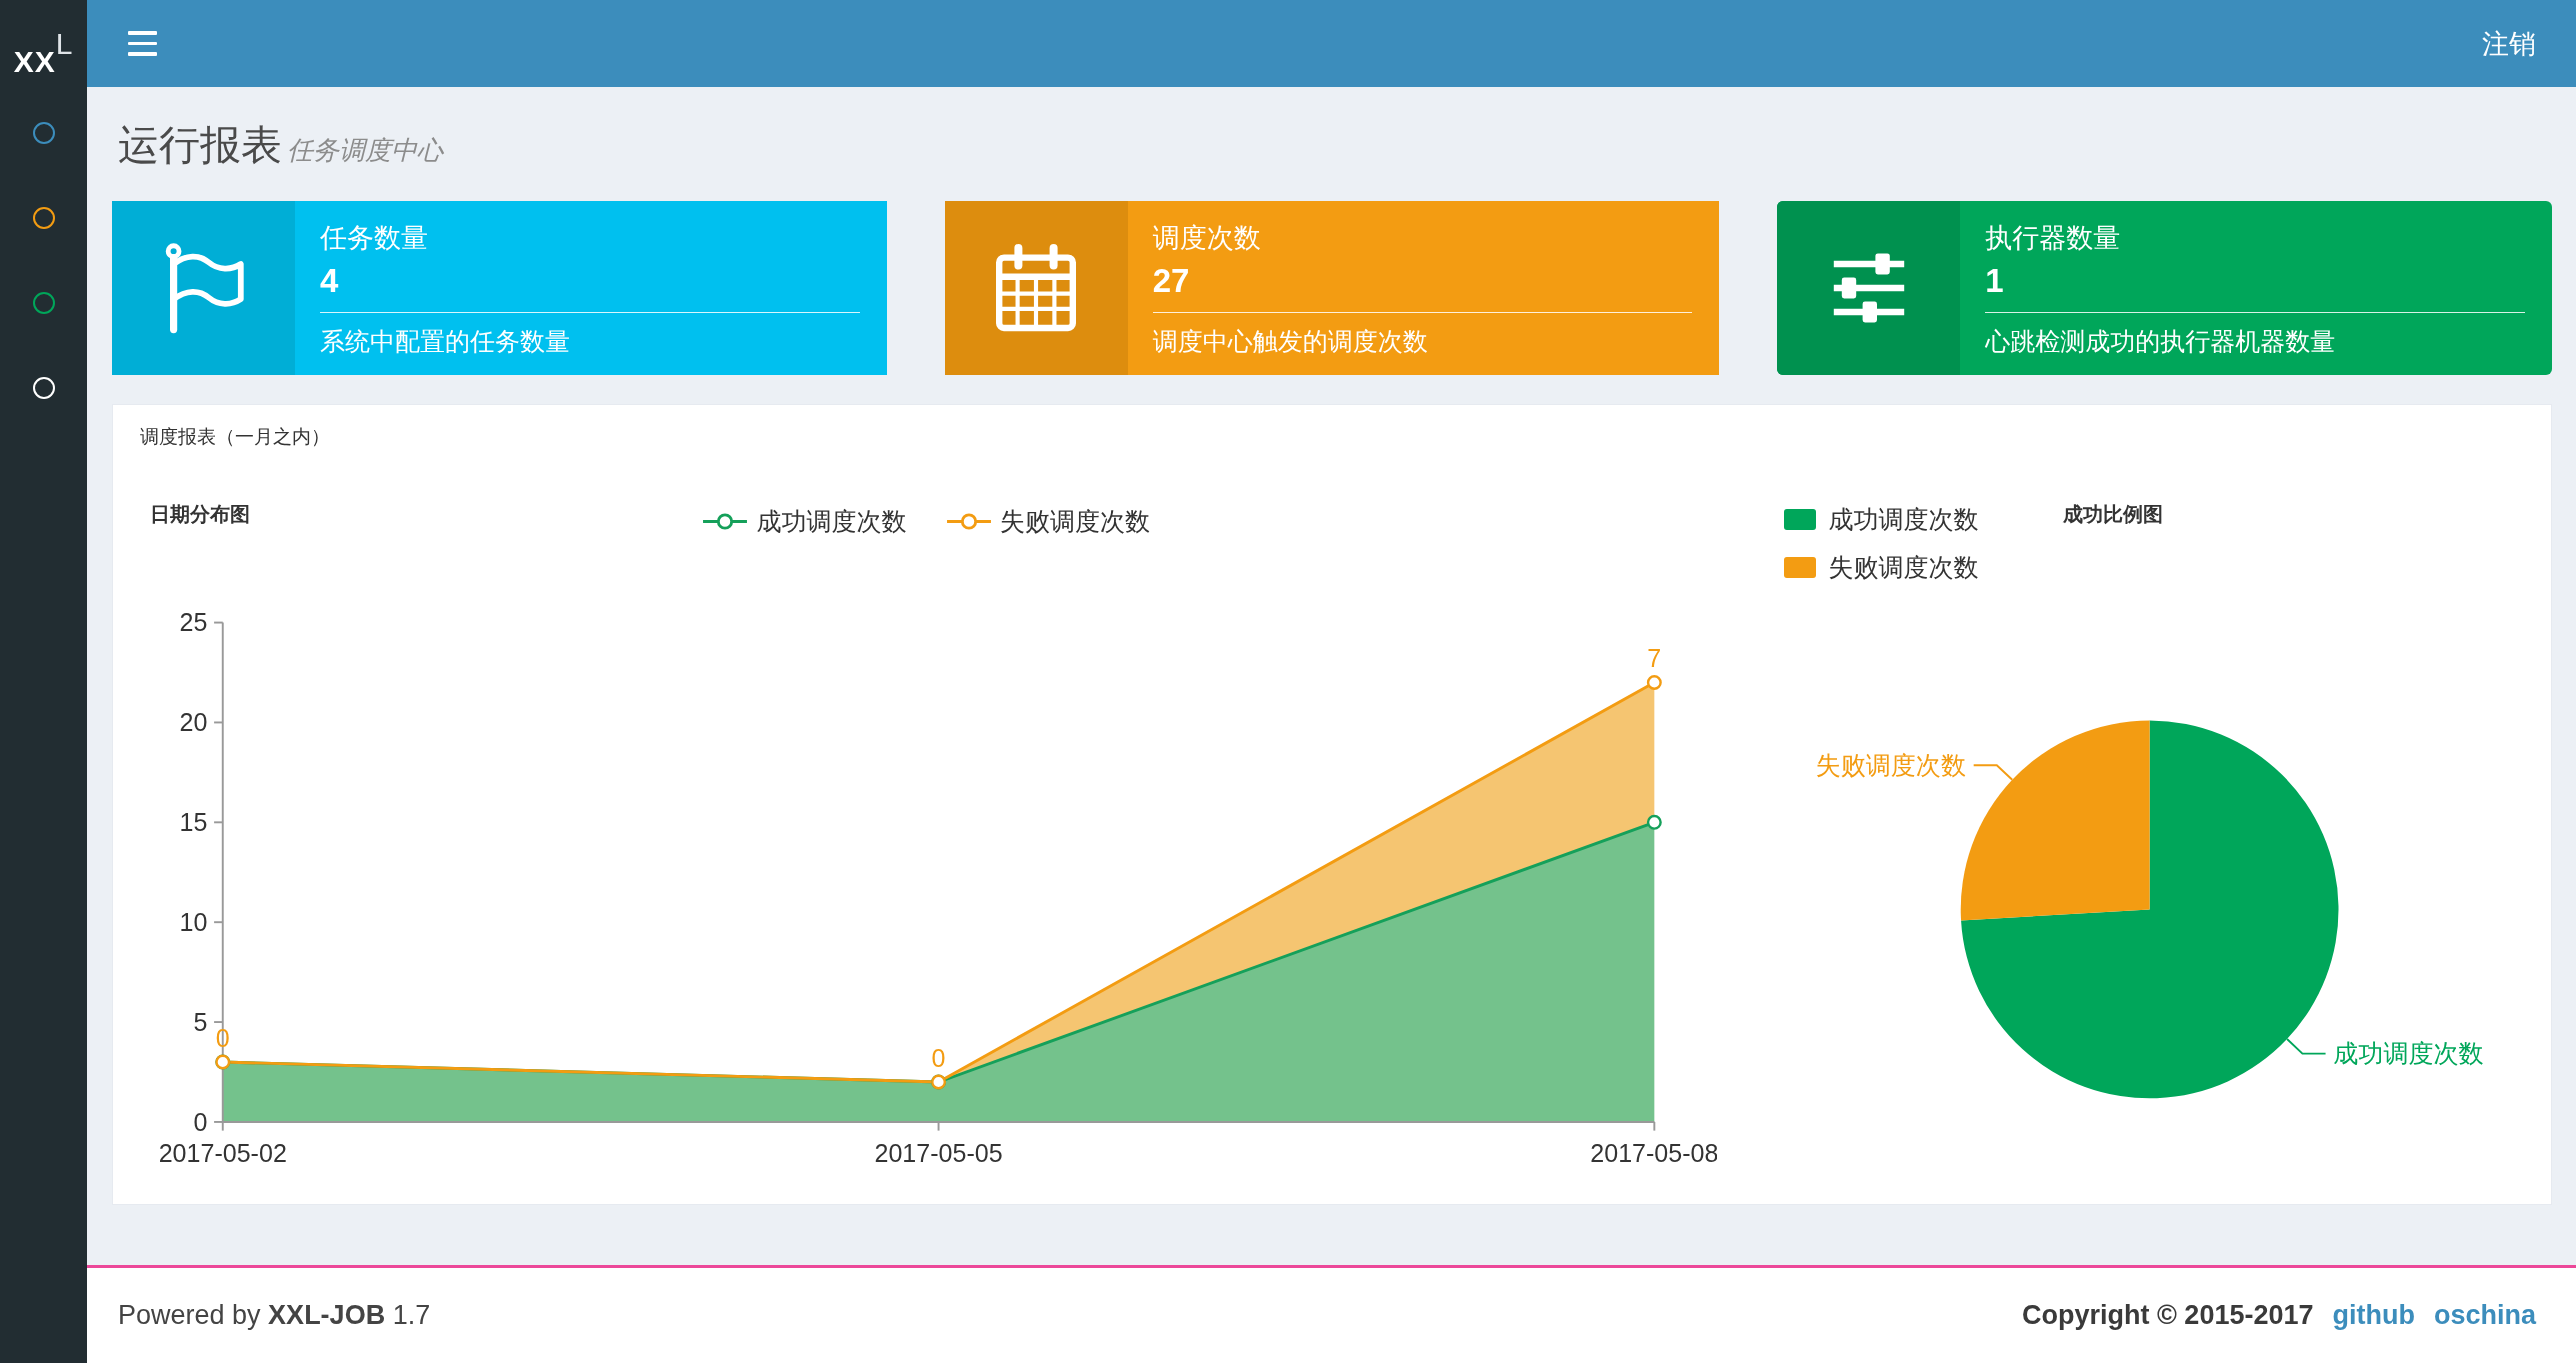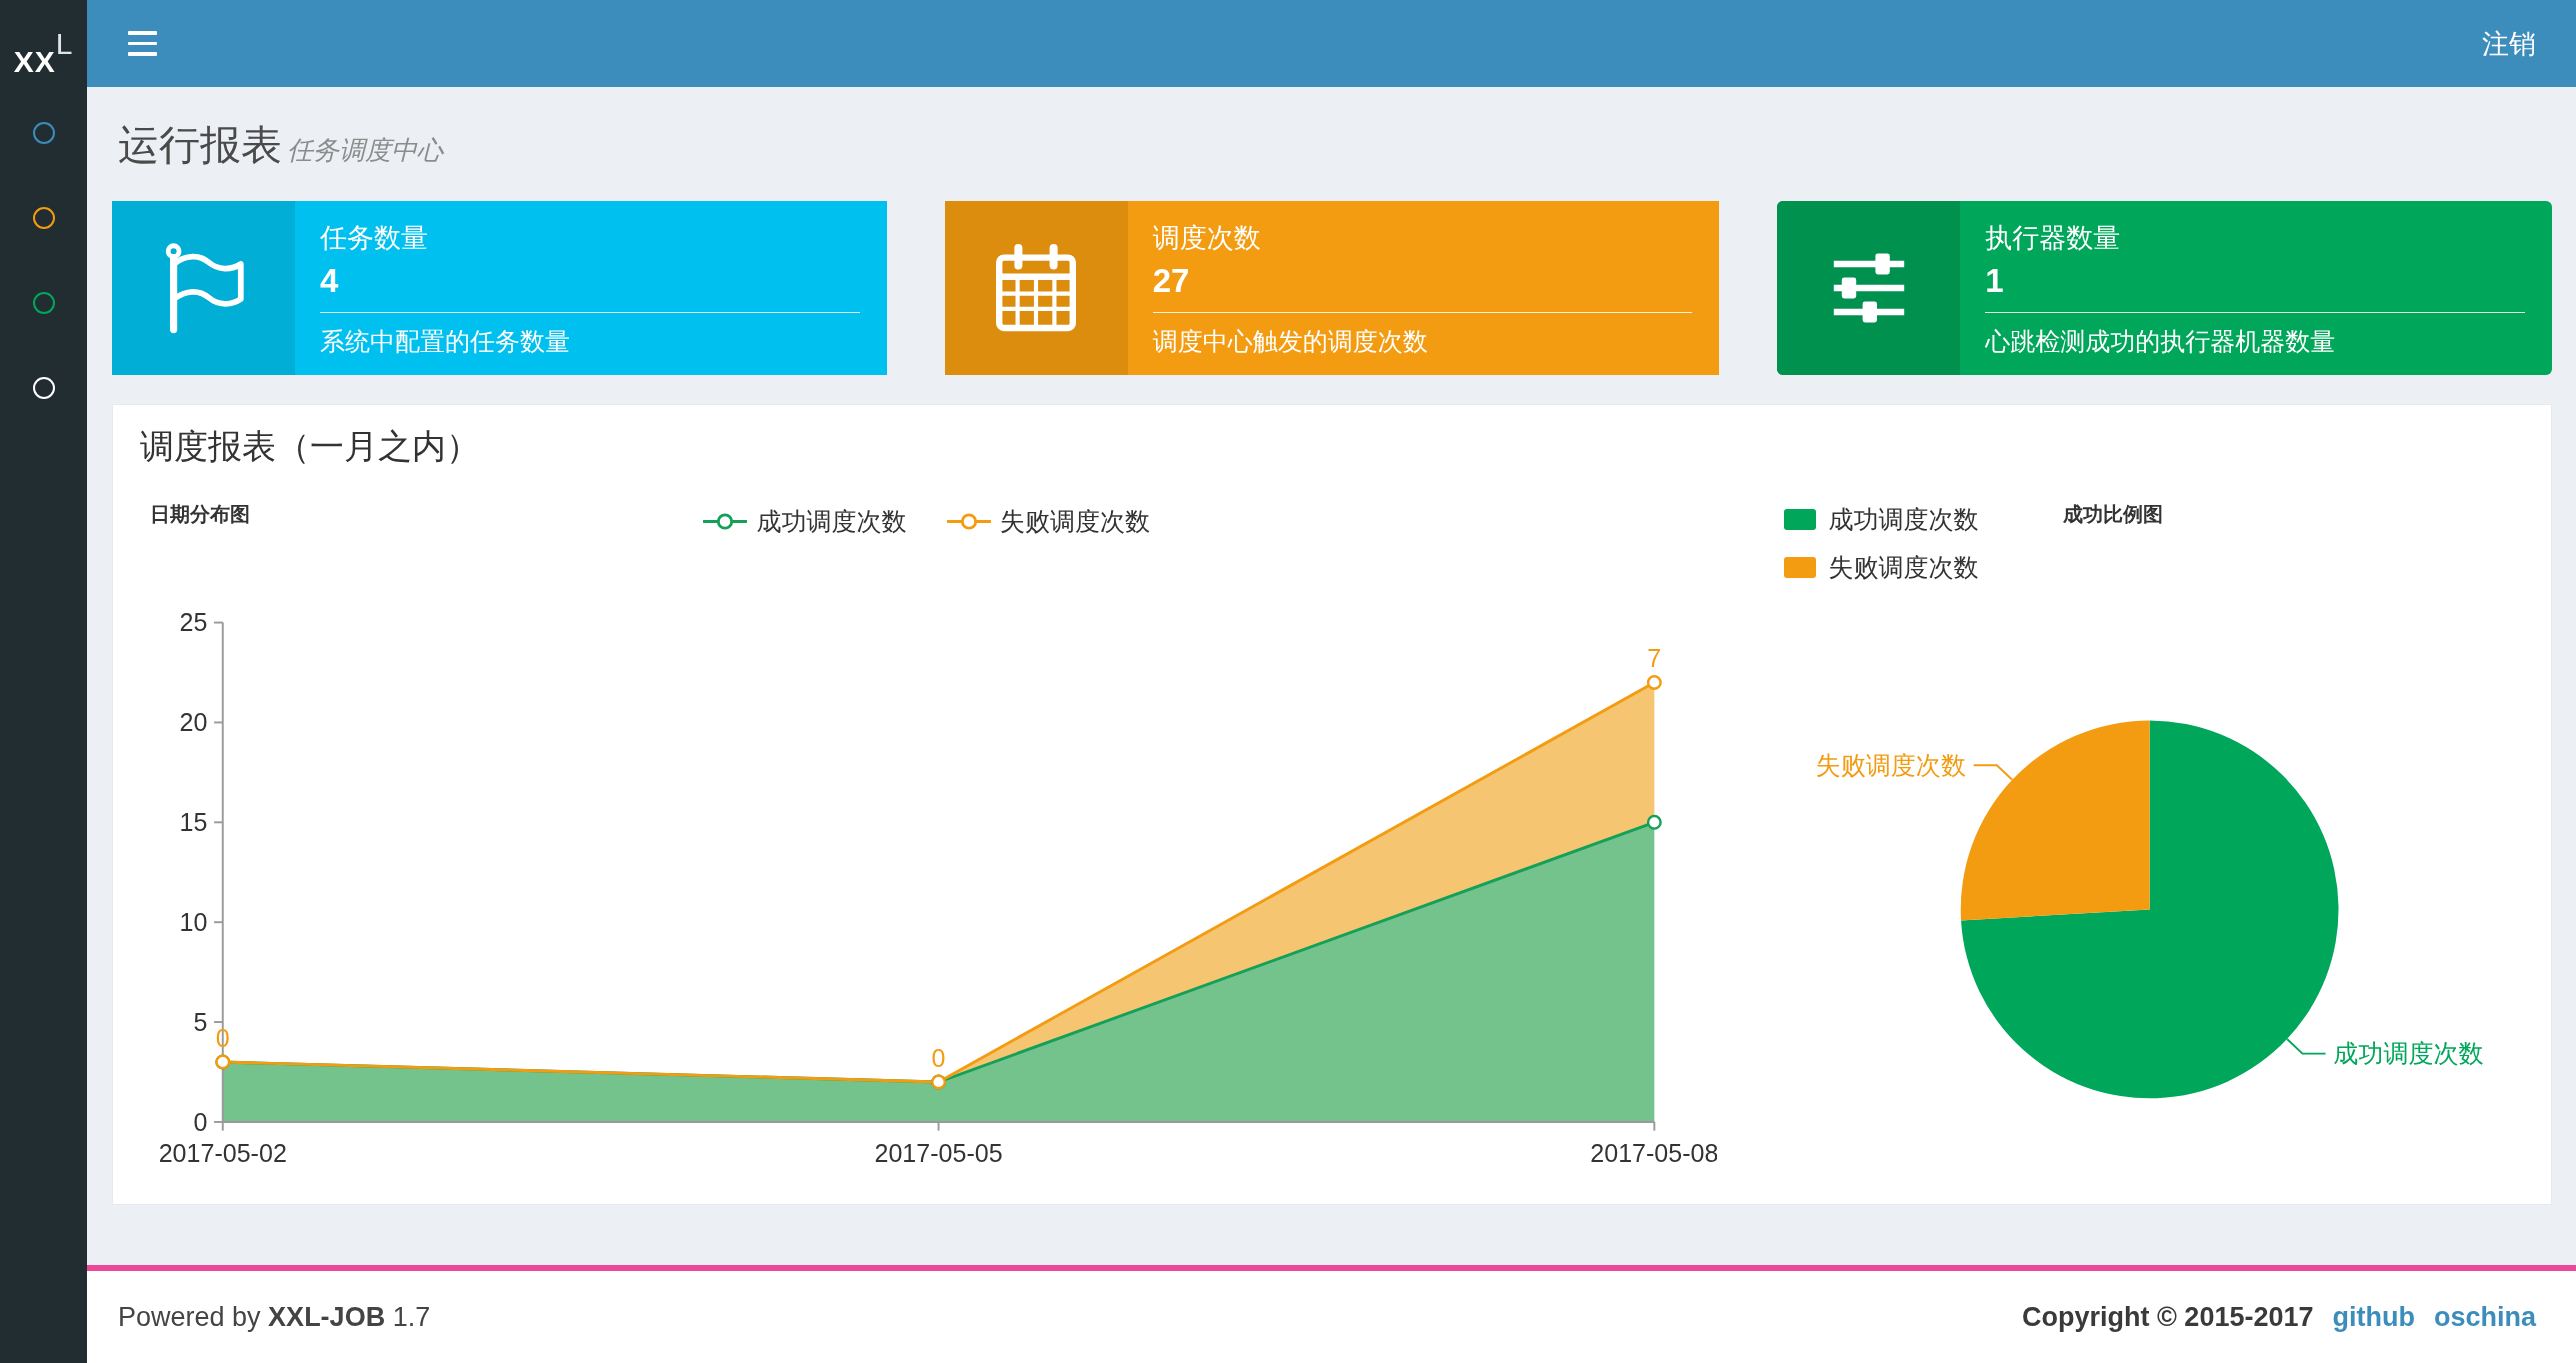--- a/index.html
+++ b/index.html
@@ -32,33 +32,33 @@
   .info-row{position:absolute;left:112px;top:201px;width:2440px;display:flex;gap:58px;}
   .info-box{flex:1;height:174px;display:flex;color:#fff;overflow:hidden;}
   .ib-icon{width:183px;display:flex;align-items:center;justify-content:center;flex-shrink:0;}
   .ib-body{flex:1;padding:19px 27px 0 25px;}
   .ib-label{font-size:27px;}
   .ib-value{font-size:33px;font-weight:bold;margin-top:5.8px;}
   .ib-divider{border-top:1.9px solid rgba(255,255,255,0.85);margin:12.5px 0 11.6px 0;}
   .ib-desc{font-size:25px;}
   
   .panel{position:absolute;left:112px;top:404px;width:2440px;height:801px;background:#fff;border:1px solid #e6eaf0;}
-  .panel-title{position:absolute;left:27px;top:19px;font-size:34px;font-weight:500;color:#333;}
+  .panel-title{position:absolute;left:27px;top:19px;font-size:19px;font-weight:500;color:#333;}
   .chart-title{position:absolute;font-size:20px;font-weight:bold;color:#333;white-space:nowrap;}
   .ct-line{left:37px;top:96px;}
   .ct-pie{left:1950px;top:96px;}
   .area-legend{position:absolute;left:23px;top:100px;width:1581px;display:flex;justify-content:center;gap:40px;}
   .lg-item{display:flex;align-items:center;gap:9.6px;font-size:25px;color:#333;cursor:pointer;white-space:nowrap;}
   .area-plot{position:absolute;left:23px;top:174px;}
   .pie-legend{position:absolute;left:1671px;top:98px;display:flex;flex-direction:column;gap:14.5px;}
   .pl-row{display:flex;align-items:center;gap:12.5px;font-size:25px;color:#333;cursor:pointer;white-space:nowrap;}
   .pl-swatch{width:32px;height:21px;border-radius:2.9px;display:inline-block;}
   .pie-plot{position:absolute;left:1681px;top:271px;}
   
-  .footer{position:absolute;left:87px;top:1265px;width:2489px;height:98px;background:#fff;border-top:6px solid #ec4899;display:flex;align-items:center;font-size:27px;color:#444;}
+  .footer{position:absolute;left:87px;top:1265px;width:2489px;height:98px;background:#fff;border-top:3px solid #ec4899;display:flex;align-items:center;font-size:27px;color:#444;}
   .footer-left{margin-left:31px;}
   .footer-left b{font-weight:bold;}
   .footer-right{margin-left:auto;margin-right:40px;display:flex;align-items:center;gap:19px;}
   .f-copy{font-weight:bold;color:#3a3a3a;}
   .f-link{color:#3c8dbc;font-weight:bold;cursor:pointer;}
   svg text{font-family:"Liberation Sans","DejaVu Sans",sans-serif;}
 </style>
 </head>
 <body>
 

